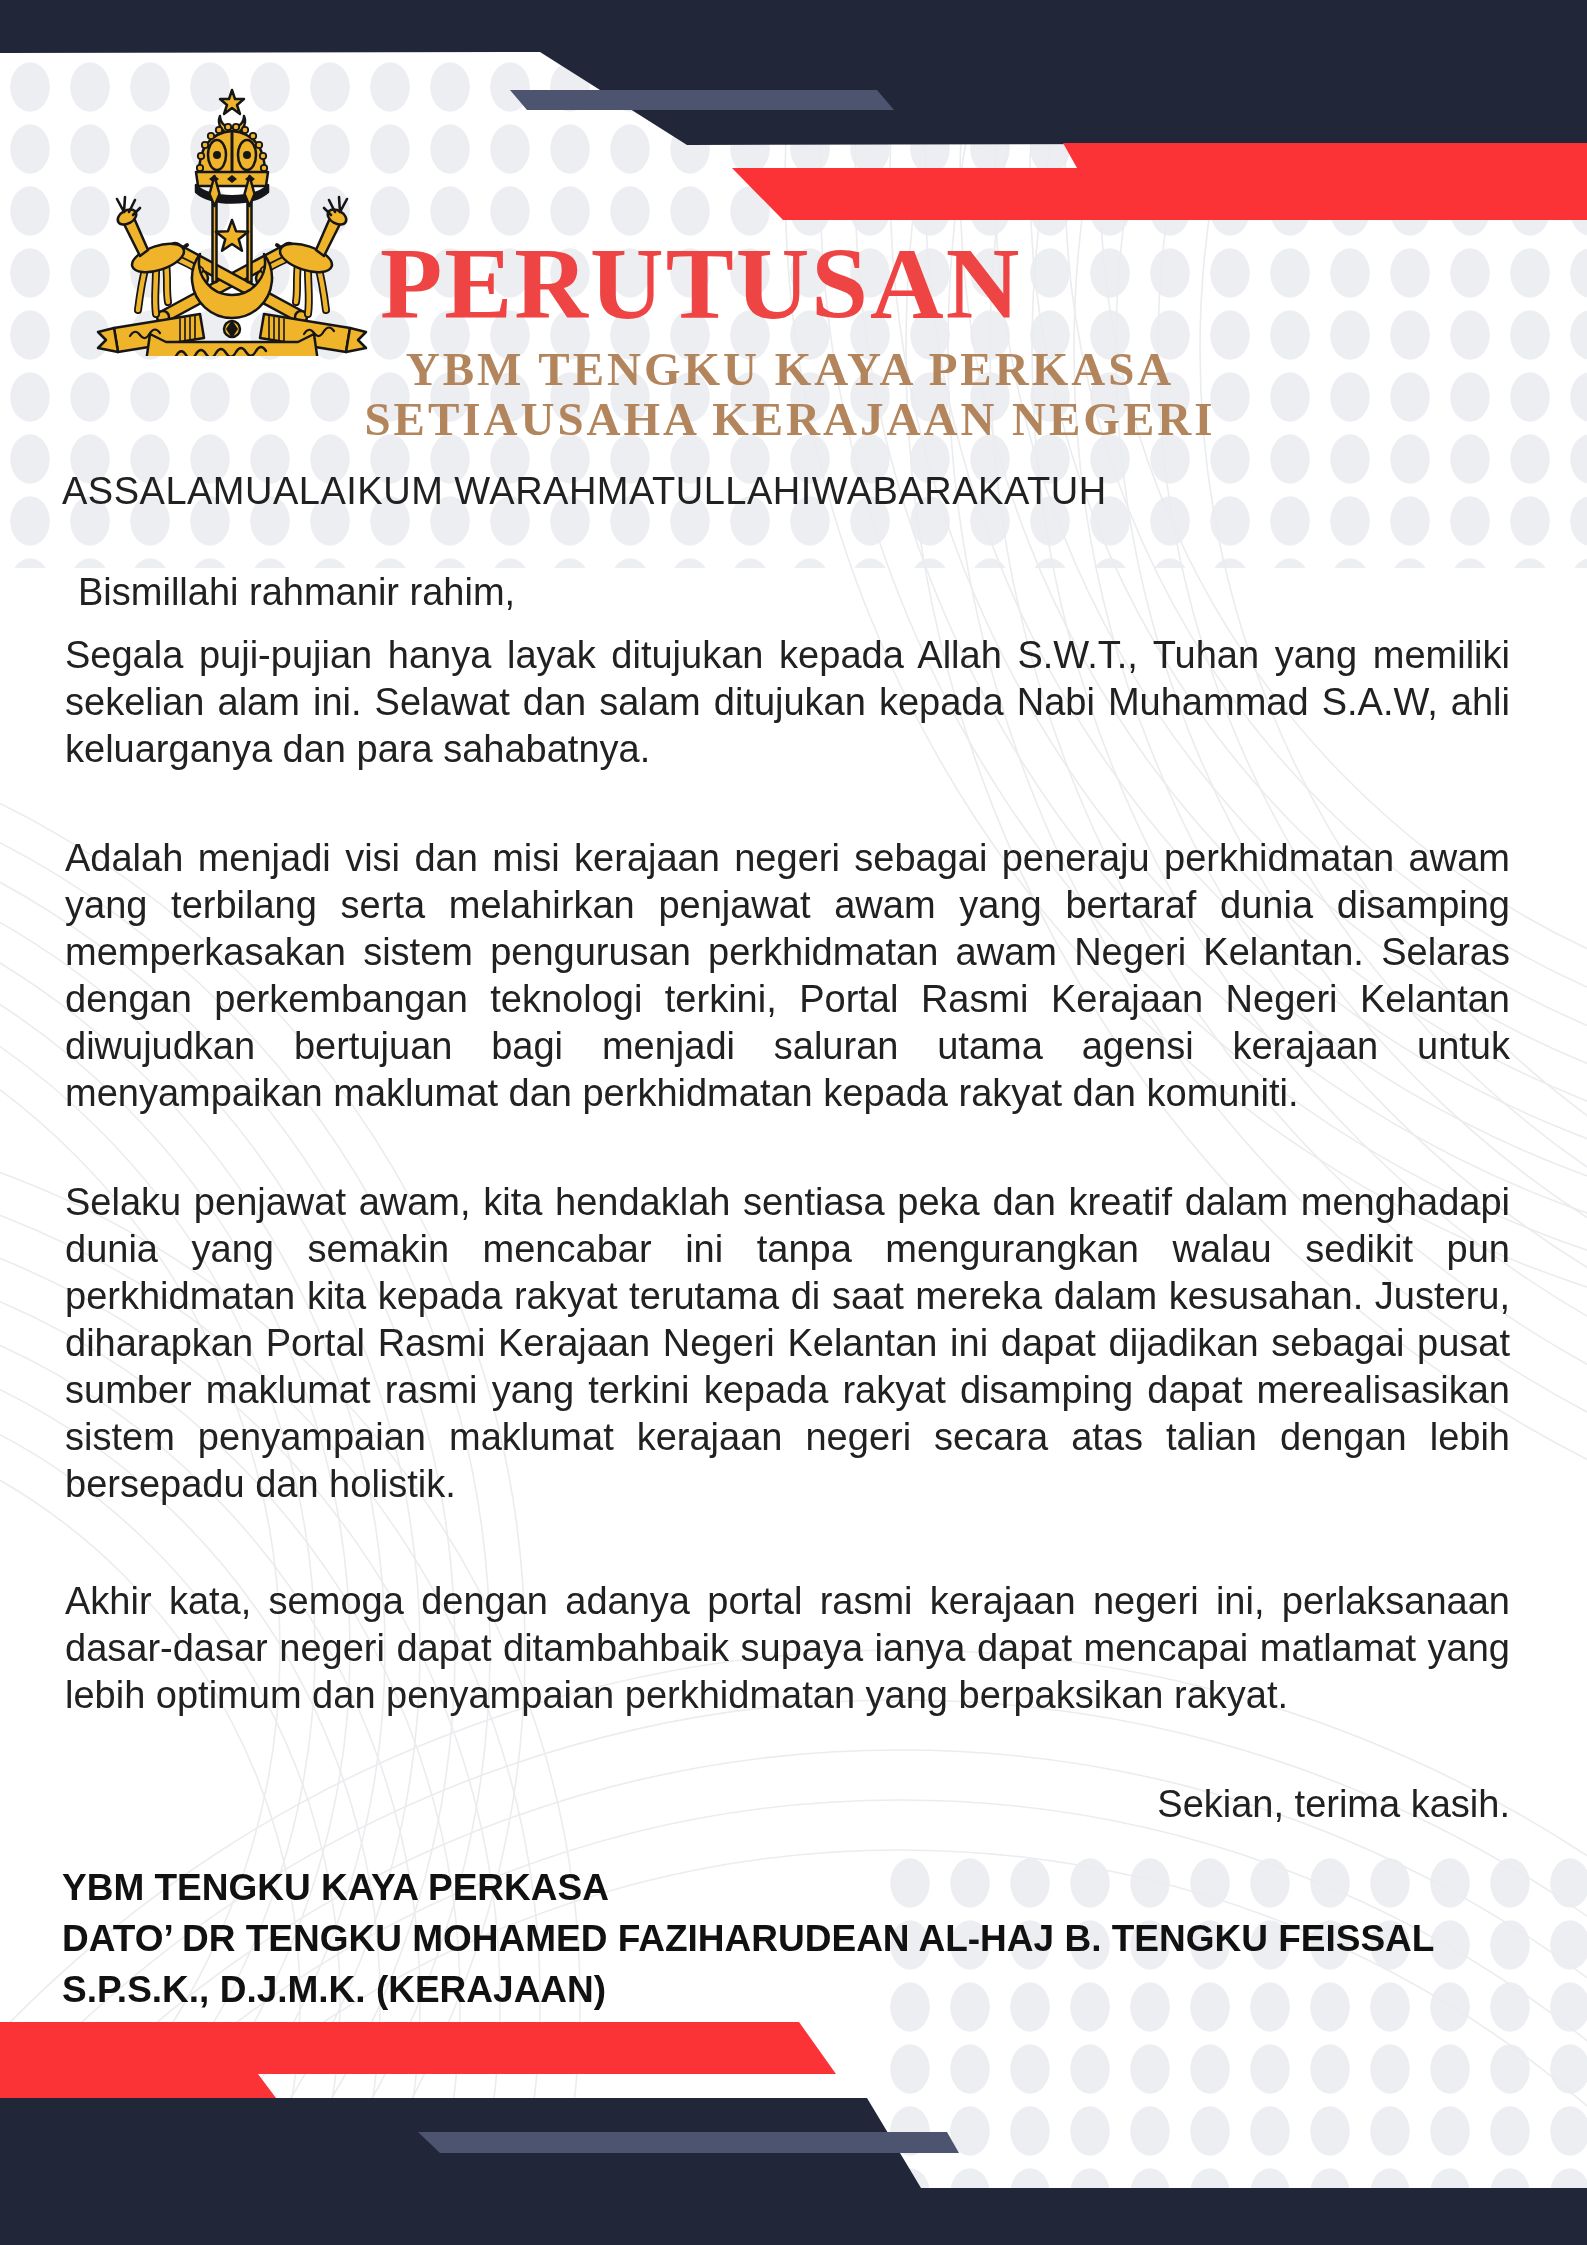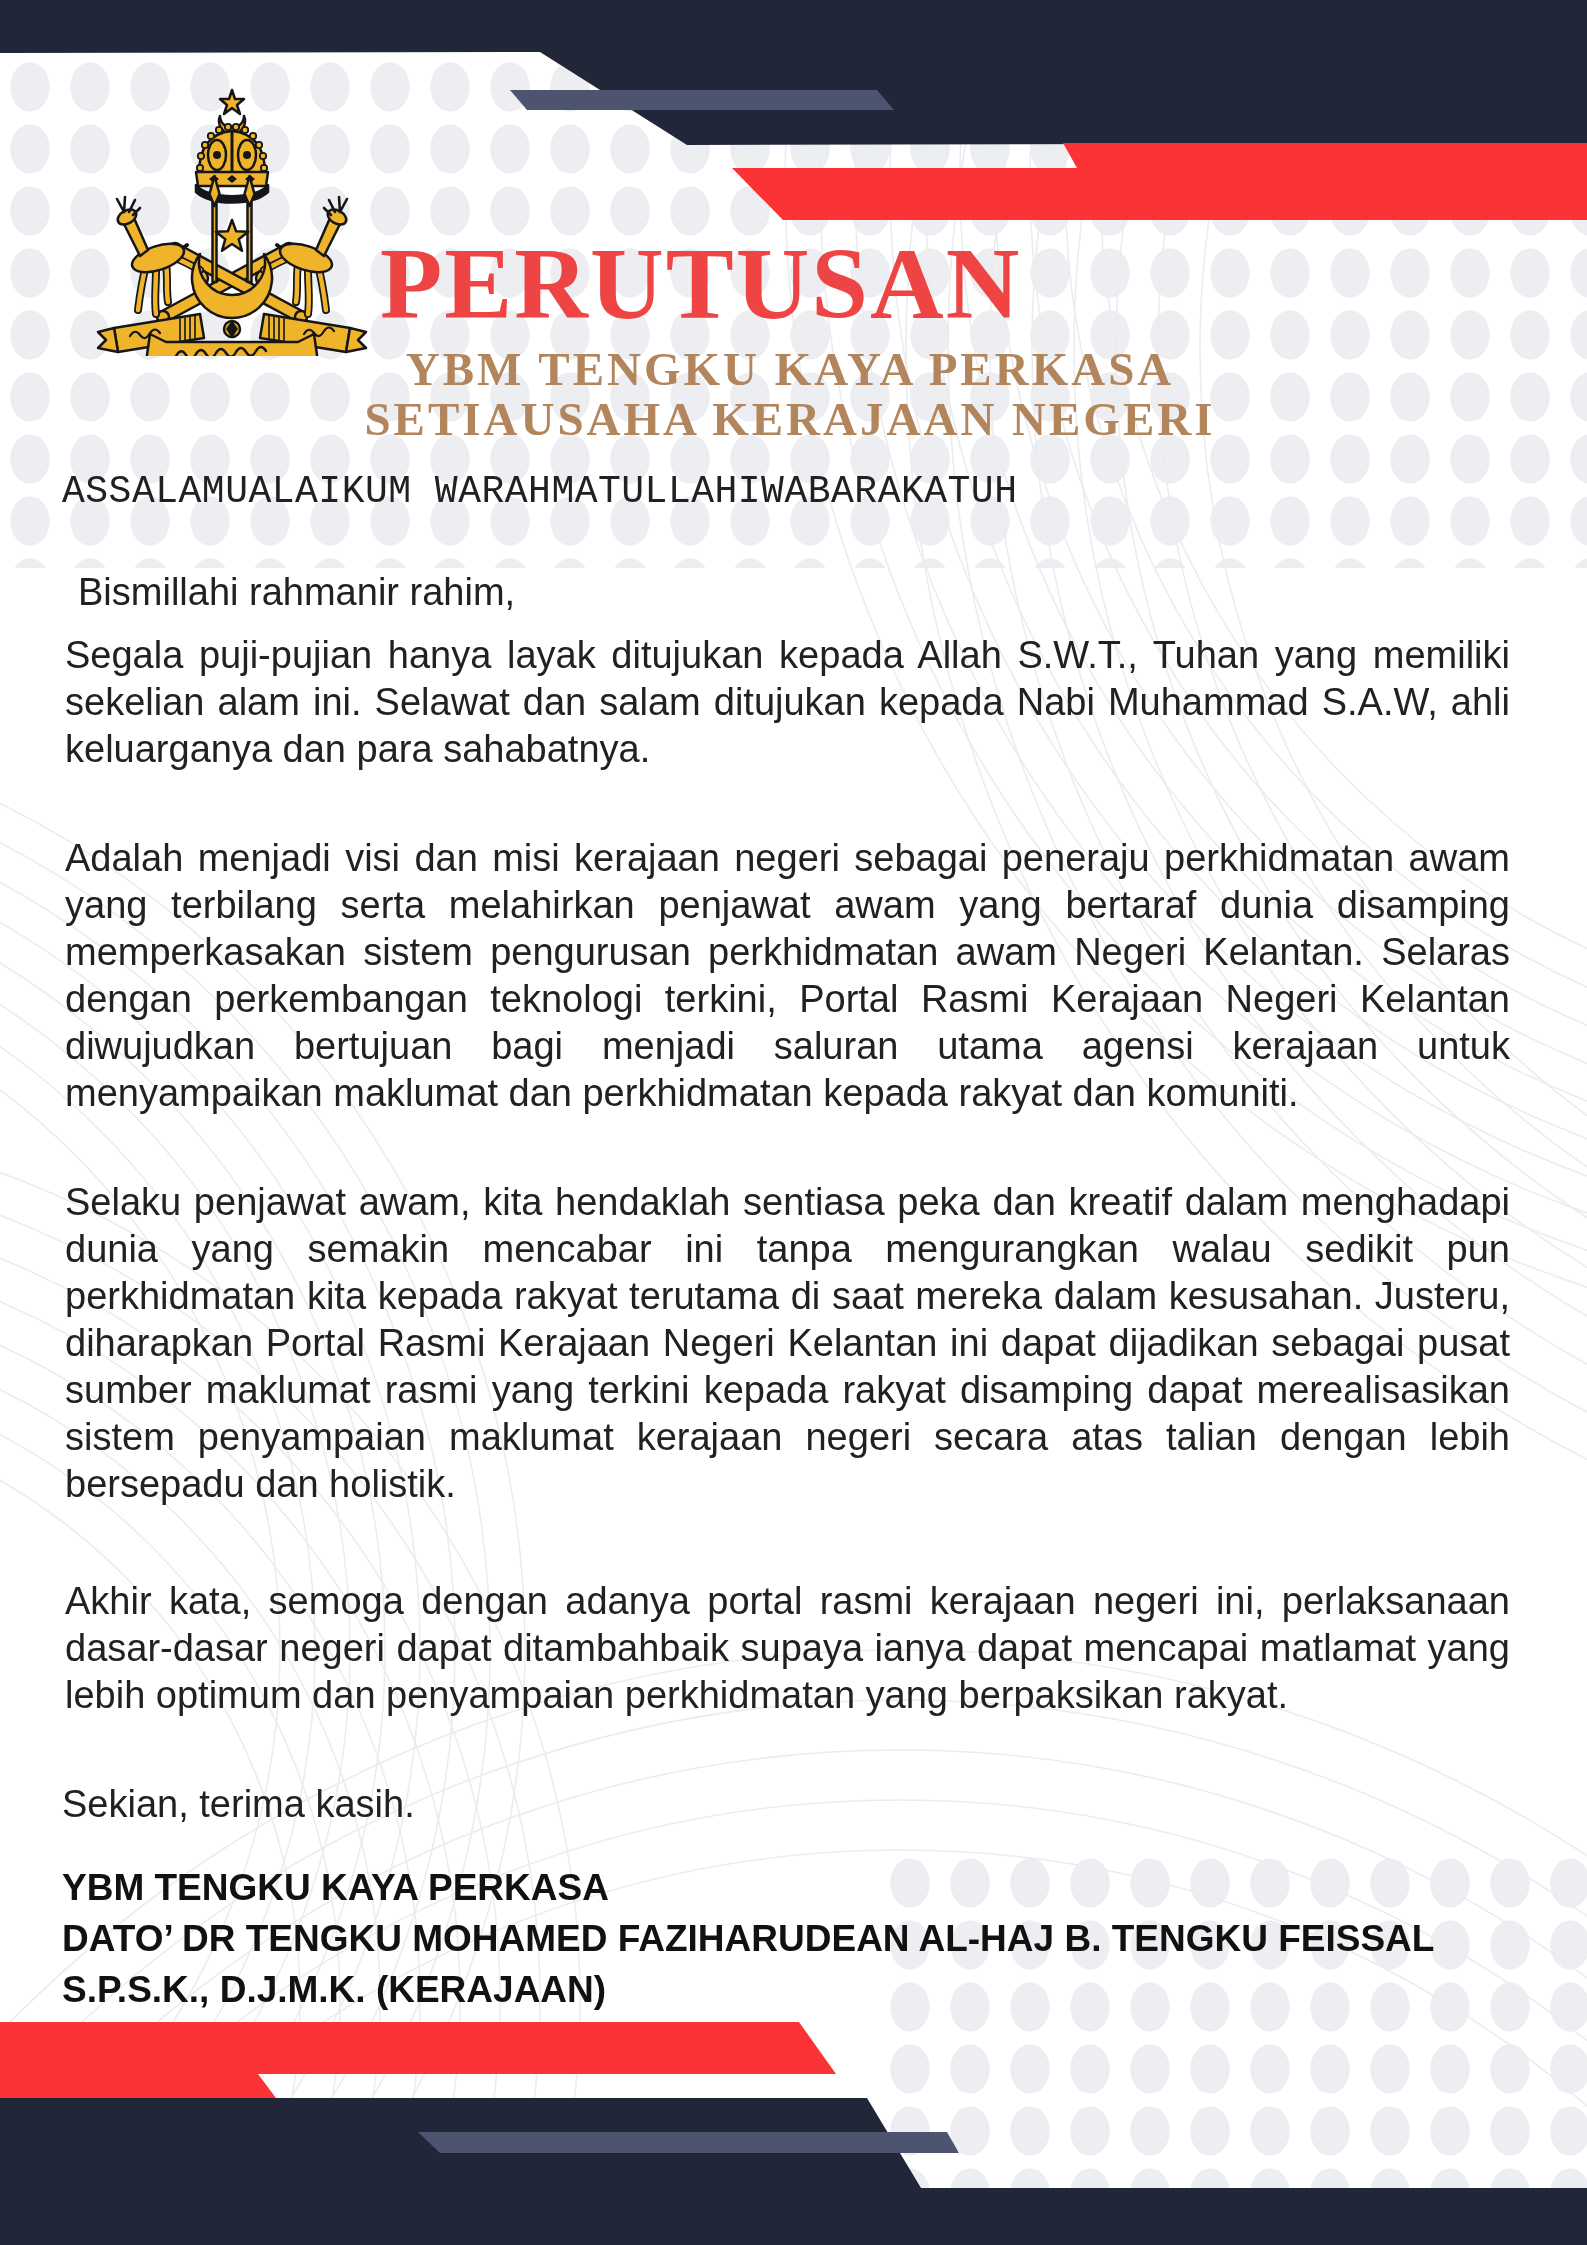--- a/index.html
+++ b/index.html
@@ -34,29 +34,29 @@
     font-family:"Liberation Serif", serif;
     font-weight:bold;font-size:47px;line-height:50px;
     letter-spacing:3px;color:#b3855c;text-align:center;
   }
   
   .textblock{
     position:absolute;left:62px;top:470px;width:1448px;z-index:3;
     color:#212121;
   }
   .salutation{
-    font-size:38px;letter-spacing:0.5px;margin:0 0 56px 0;font-family:Liberation Mono, monospace;
+    font-size:38px;letter-spacing:0.5px;margin:0 0 56px 0;
   }
   p.bodypar{
     font-size:38px;line-height:47px;text-align:justify;
     margin:0 0 62px 3px;
   }
   p.nomargin{margin:16px;}
   p.par3{margin-bottom:70px;}
-  p.closing{margin:0 0 34px 0;text-align:left;}
+  p.closing{margin:0 0 34px 0;text-align:right;}
   .signature{
     font-weight:bold;font-size:37px;line-height:51px;color:#111111;
   }
 </style>
 </head>
 <body>
 
 <div class="page">
 
   <div class="dots dots-top"></div>

